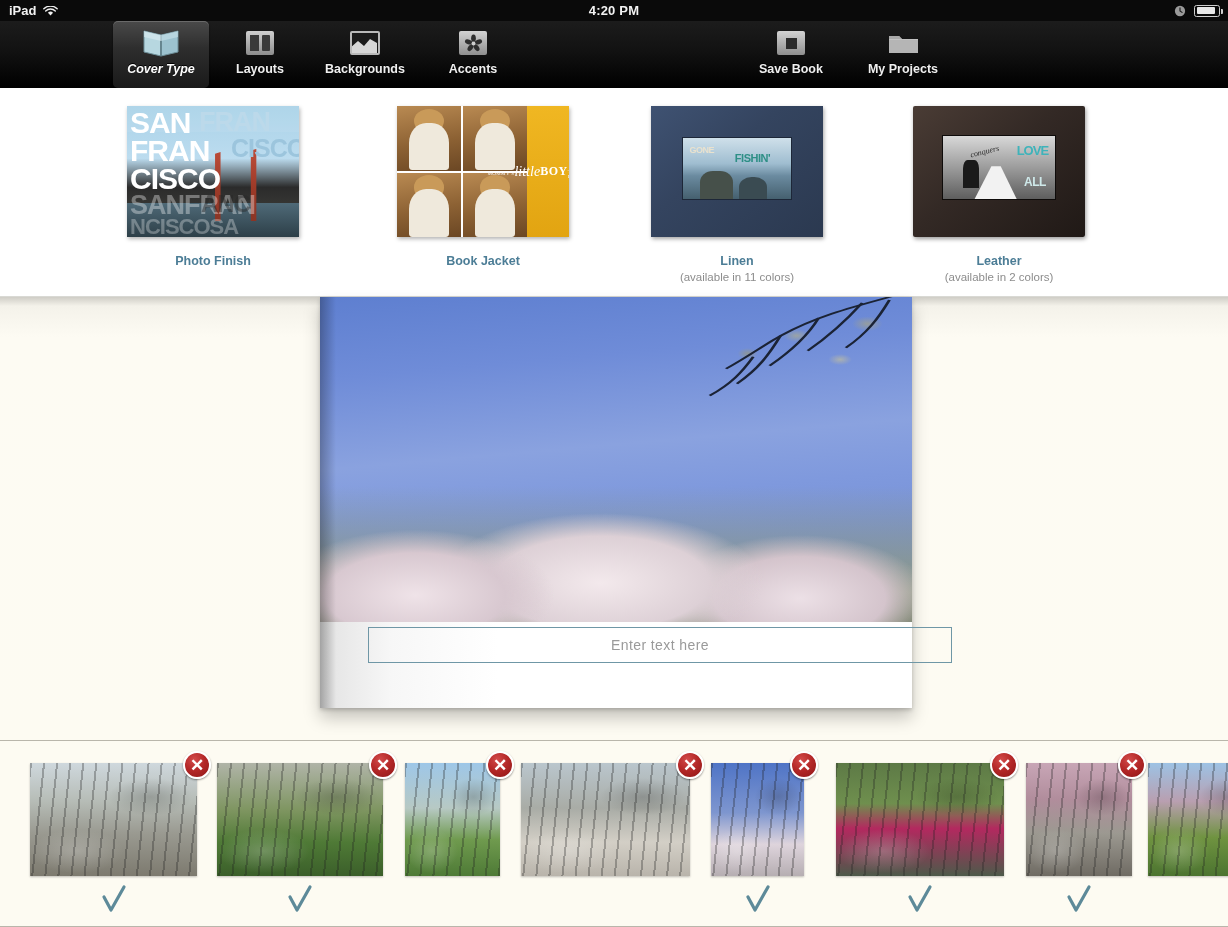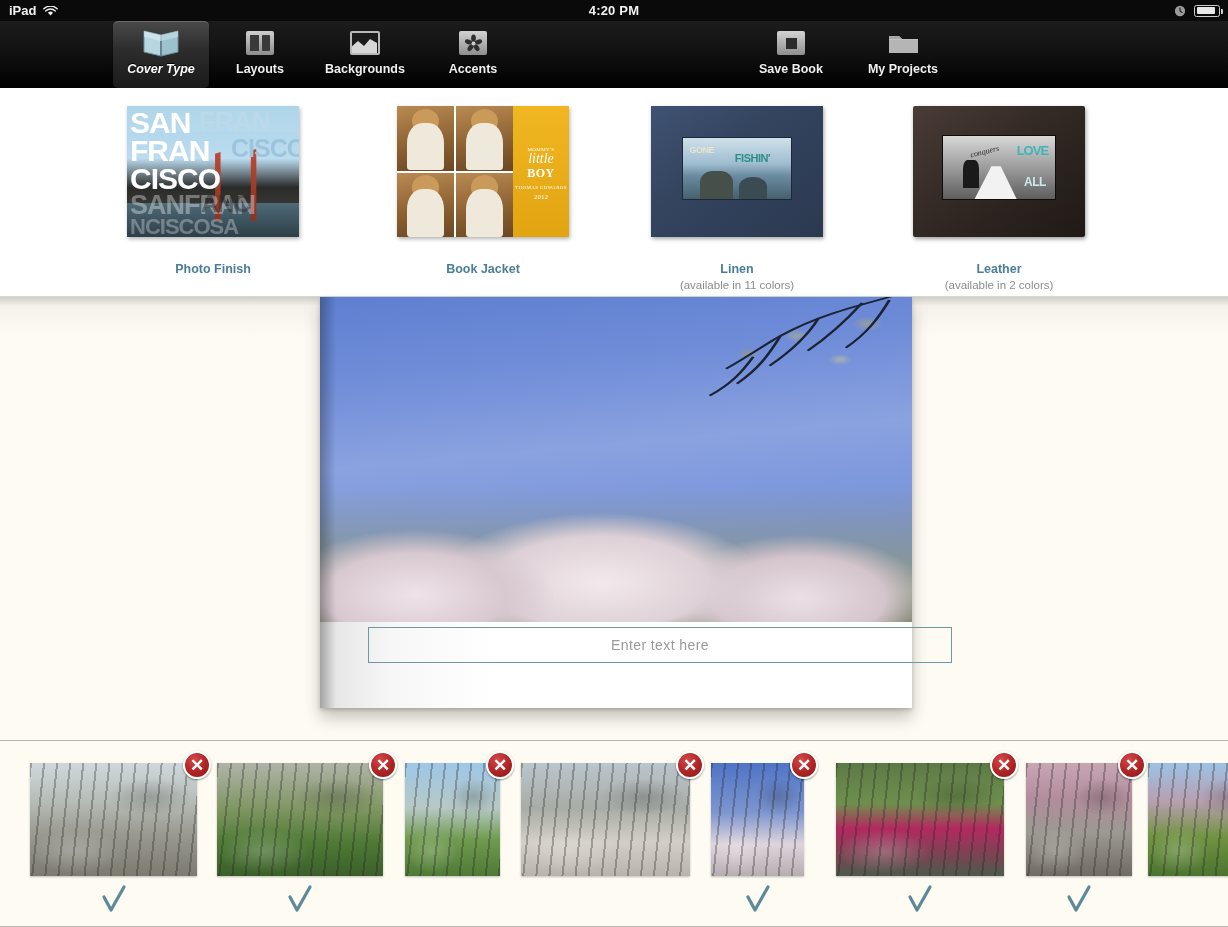--- a/index.html
+++ b/index.html
@@ -98,21 +98,21 @@
     background: #ffffff; border-bottom: 1px solid #d9d9d4;
   }
   .cover-opt {
     position: absolute; top: 18px; width: 230px;
     display: flex; flex-direction: column; align-items: center; cursor: pointer;
   }
   .cover-art {
     width: 172px; height: 136px; position: relative;
   }
   .cover-name {
-    margin-top: 20px; font-size: 12.5px; font-weight: bold; color: #4c7d96;
+    margin-top: 12px; font-size: 12.5px; font-weight: bold; color: #4c7d96;
     text-align: center;
   }
   .cover-sub { margin-top: 3px; font-size: 11.5px; color: #8c8c8c; text-align: center; }
 
   
   .pf { width: 172px; height: 131px; position: relative; overflow: hidden;
         box-shadow: 1px 2px 4px rgba(0,0,0,.3); }
   .pf .sky { position:absolute; inset:0; background:linear-gradient(180deg,#a9d2e8 0%,#bcdcef 40%,#2b2b2b 62%,#4a4a42 100%); }
   .pf .bridge { position:absolute; left:48%; top:28%; width:40%; height:60%;
         background:linear-gradient(180deg,#c0452f,#8e3322); clip-path: polygon(8% 100%,8% 14%,16% 12%,16% 100%,60% 100%,60% 10%,68% 8%,68% 100%); opacity:.95;}
@@ -124,22 +124,22 @@
 
   
   .bj { width:172px; height:131px; position:relative; display:flex;
         box-shadow:1px 2px 4px rgba(0,0,0,.3); overflow:hidden; background:#fff; }
   .bj .grid { flex:1; display:grid; grid-template-columns:1fr 1fr; grid-template-rows:1fr 1fr; gap:2px; background:#fff; }
   .bj .cell { background:linear-gradient(170deg,#b98a52 0%,#8d6234 55%,#6b4724 100%); position:relative; overflow:hidden;}
   .bj .cell .baby { position:absolute; left:18%; top:26%; width:64%; height:74%;
         background:#efe9dc; border-radius:42% 42% 8% 8%;}
   .bj .cell .head { position:absolute; left:26%; top:4%; width:48%; height:38%;
         background:#c99a59; border-radius:50%;}
-  .bj .spine { width:56px; background:linear-gradient(180deg,#f0b722,#e2a411); position:relative; color:#fff;
-        display:flex; flex-direction:column; align-items:center; justify-content:center; }
+  .bj .spine { width:42px; background:linear-gradient(180deg,#f0b722,#e2a411); position:relative; color:#fff;
+        display:flex; flex-direction:row; align-items:center; justify-content:center; }
   .bj .spine .t1 { font-size:14px; font-style:italic; font-family:"Liberation Serif",serif; line-height:1; }
   .bj .spine .t2 { font-size:12px; font-weight:bold; font-family:"Liberation Serif",serif; letter-spacing:.5px;}
   .bj .spine .t3 { font-size:5px; margin-top:4px; letter-spacing:.4px; font-family:"Liberation Serif",serif;}
   .bj .spine .t4 { font-size:7px; margin-top:3px; font-family:"Liberation Serif",serif;}
 
   
   .ln { width:172px; height:131px; position:relative;
         background:linear-gradient(140deg,#3f5272 0%,#34445f 40%,#2b3950 100%);
         box-shadow:1px 2px 4px rgba(0,0,0,.35); }
   .ln .win { position:absolute; left:18%; top:24%; width:64%; height:48%;

